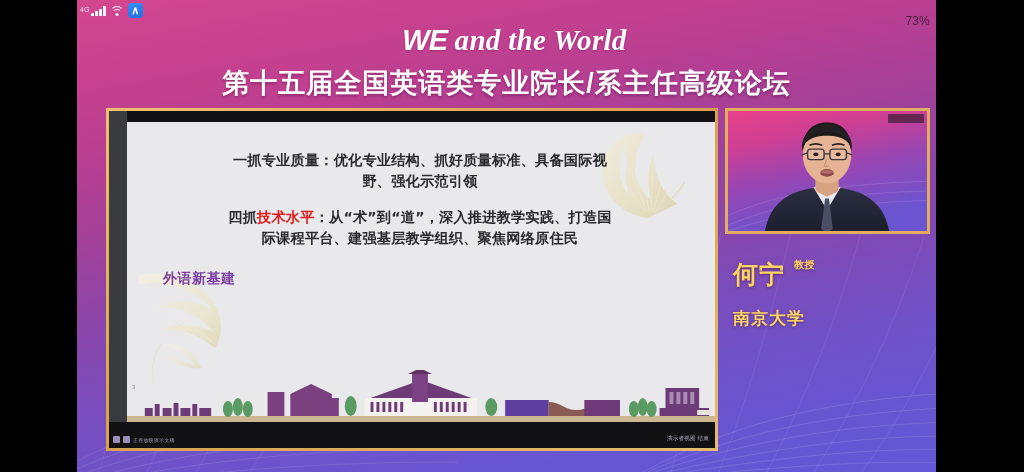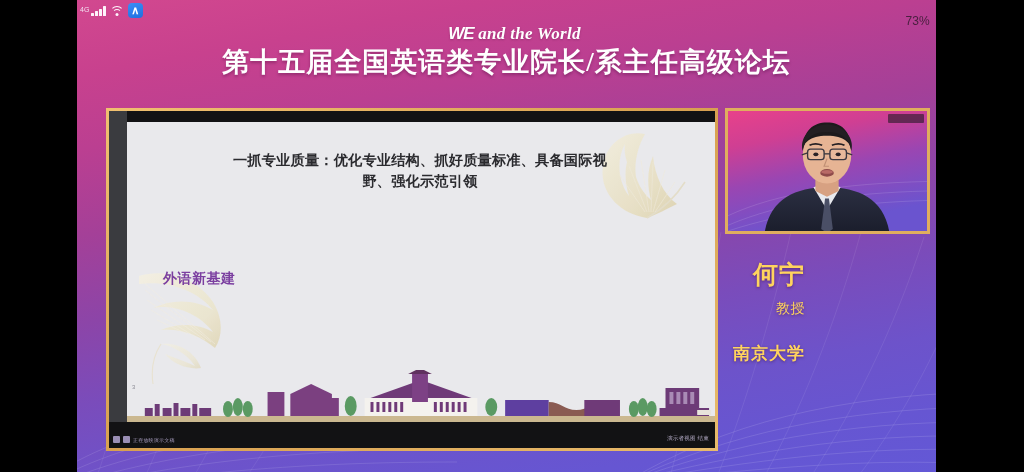--- a/index.html
+++ b/index.html
@@ -89,32 +89,33 @@
   .battery-pct { color: #4a2040; font-size: 12px; letter-spacing: .2px; }
 
   
   #headline {
     position: absolute; left: 0; top: 24px; width: 859px;
     text-align: center; z-index: 30;
   }
   #brand-line {
     font-family: "Liberation Serif", serif;
     font-style: italic; font-weight: bold;
-    font-size: 17px; color: #ffffff;
+    font-size: 29px; color: #ffffff;
     letter-spacing: .3px;
     text-shadow: 0 1px 2px rgba(90,20,70,.35);
     padding-left: 16px;
   }
   #brand-line .we {
     font-family: "Liberation Sans", sans-serif;
     font-style: italic; font-weight: bold;
     letter-spacing: -1px;
   }
   #cn-title {
-    font-family: Liberation Serif, serif;
+    margin-top: 8px;
+    font-family: Liberation Sans, sans-serif;
     font-weight: bold;
     font-size: 27px; color: #ffffff;
     letter-spacing: 1px;
     text-shadow: 0 2px 3px rgba(80,15,65,.4);
   }
 
   
   #slide-frame {
     position: absolute;
     left: 29px; top: 108px;
@@ -223,33 +224,33 @@
     font-size: 5px; color: rgba(255,255,255,.5); z-index: 4;
   }
 
   
   #speaker-info {
     position: absolute;
     left: 656px; top: 258px;
     z-index: 30;
     text-shadow: 0 1px 3px rgba(50,10,60,.5);
   }
-  #speaker-name-row { display: flex; align-items: flex-end; gap: 9px; flex-direction: column; }
+  #speaker-name-row { display: flex; align-items: flex-start; gap: 9px; }
   #speaker-name {
     font-family: "DejaVu Sans", sans-serif;
     font-weight: bold; font-size: 25px; color: #ffd45e;
     letter-spacing: 1px;
   }
   #speaker-rank {
     font-family: "DejaVu Sans", sans-serif;
-    font-weight: normal; font-size: 14px; color: #ffd45e;
+    font-weight: bold; font-size: 10px; color: #ffd45e;
     letter-spacing: .5px;
   }
   #speaker-org {
-    margin-top: 24px;
+    margin-top: 16px;
     font-family: "DejaVu Sans", sans-serif;
     font-weight: bold; font-size: 17px; color: #ffd45e;
     letter-spacing: 1px;
   }
 </style>
 </head>
 <body>
 
 <div id="screen">
 
@@ -366,20 +367,21 @@
           </g>
           <path d="M30,78 C48,76 64,86 70,102 C58,104 42,98 34,88 C44,92 56,96 64,100
                    C56,88 42,80 30,78 Z" fill="url(#gk2)" opacity=".75"></path>
           <path d="M30,78 C22,90 20,104 22,118" stroke="#e8e2cf" stroke-width="1.2" fill="none"></path>
         </svg>
 
         <div id="side-tag">外语新基建</div>
 
         <div id="slide-body">
           <p class="para"><span>一抓专业质量：优化专业结构、抓好质量标准、具备国际视野、强化示范引领</span></p>
+          <p class="para"><span>四抓</span><span class="hl">技术水平</span><span>：从“术”到“道”，深入推进教学实践、打造国际课程平台、建强基层教学组织、聚焦网络原住民</span></p>
         </div>
 
         <div id="page-num">3</div>
 
         <svg id="skyline" viewBox="0 0 594 52" preserveAspectRatio="none">
           <rect x="0" y="46" width="594" height="6" fill="#cbb890"></rect>
           <g fill="#6d3b77">
             <rect x="18" y="38" width="8" height="8"></rect>
               <rect x="28" y="34" width="5" height="12"></rect>
             <rect x="36" y="38" width="9" height="8"></rect>

